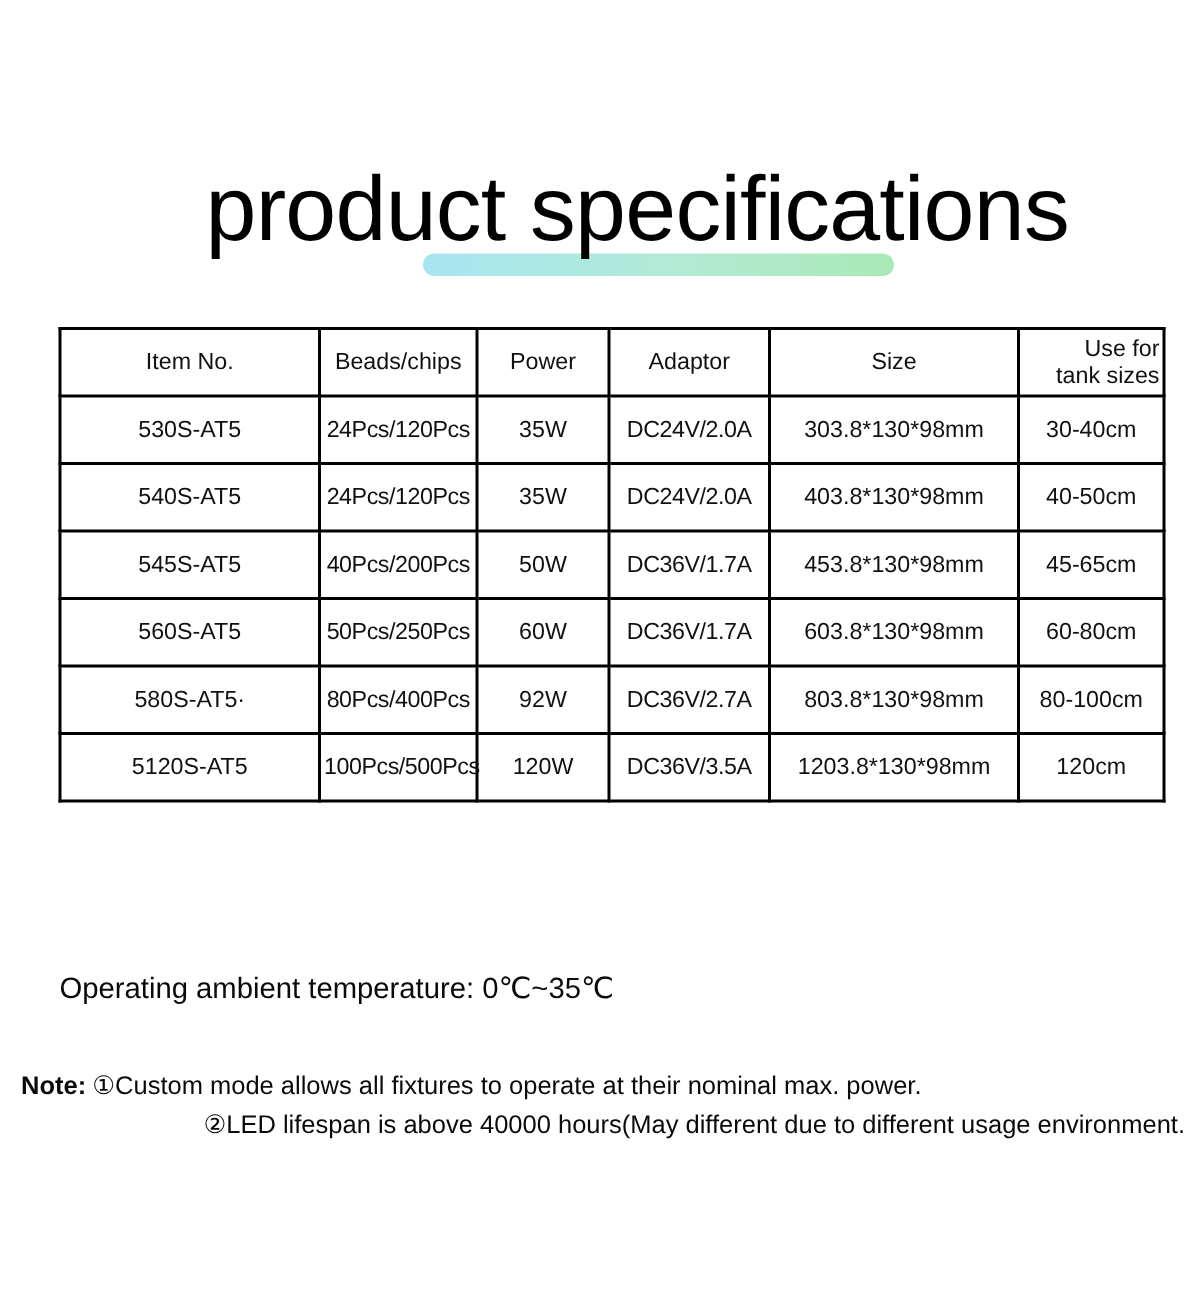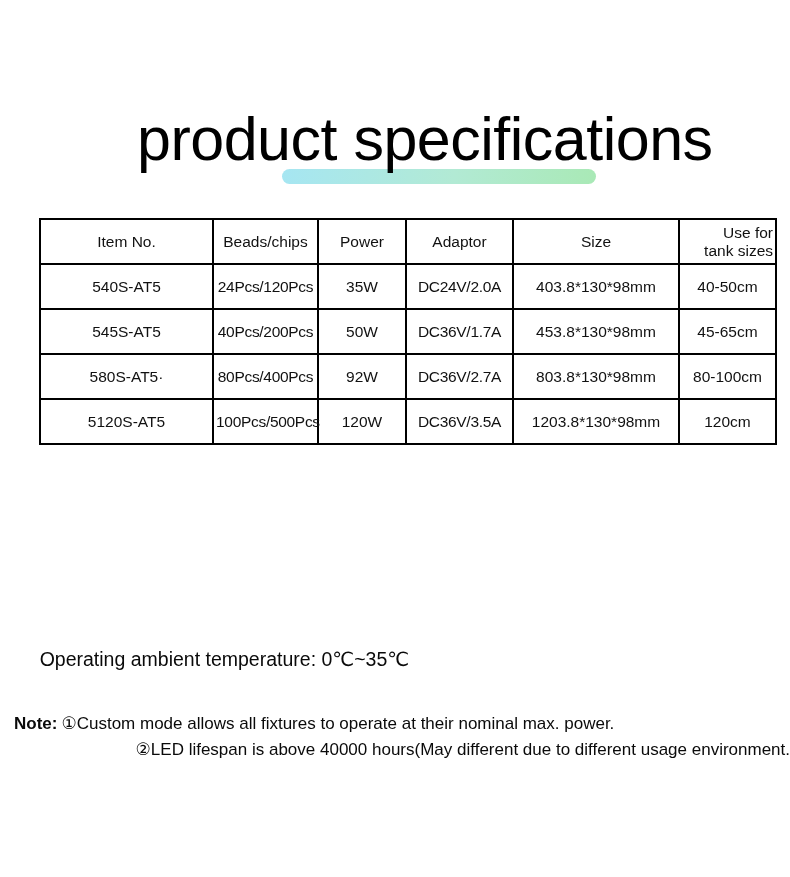--- a/index.html
+++ b/index.html
@@ -153,34 +153,50 @@
         <th>Adaptor</th>
         <th>Size</th>
         <th>
           <span class="th-multi">Use for</span>
           <span class="th-multi">tank sizes</span>
         </th>
       </tr>
     </thead>
     <tbody>
       <tr>
+        <td>530S-AT5</td>
+        <td class="cell-tight">24Pcs/120Pcs</td>
+        <td>35W</td>
+        <td class="cell-tight">DC24V/2.0A</td>
+        <td>303.8*130*98mm</td>
+        <td>30-40cm</td>
+      </tr>
+      <tr>
         <td>540S-AT5</td>
         <td class="cell-tight">24Pcs/120Pcs</td>
         <td>35W</td>
         <td class="cell-tight">DC24V/2.0A</td>
         <td>403.8*130*98mm</td>
         <td>40-50cm</td>
       </tr>
       <tr>
         <td>545S-AT5</td>
         <td class="cell-tight">40Pcs/200Pcs</td>
         <td>50W</td>
         <td class="cell-tight">DC36V/1.7A</td>
         <td>453.8*130*98mm</td>
         <td>45-65cm</td>
+      </tr>
+      <tr>
+        <td>560S-AT5</td>
+        <td class="cell-tight">50Pcs/250Pcs</td>
+        <td>60W</td>
+        <td class="cell-tight">DC36V/1.7A</td>
+        <td>603.8*130*98mm</td>
+        <td>60-80cm</td>
       </tr>
       <tr>
         <td>580S-AT5·</td>
         <td class="cell-tight">80Pcs/400Pcs</td>
         <td>92W</td>
         <td class="cell-tight">DC36V/2.7A</td>
         <td>803.8*130*98mm</td>
         <td>80-100cm</td>
       </tr>
       <tr>

